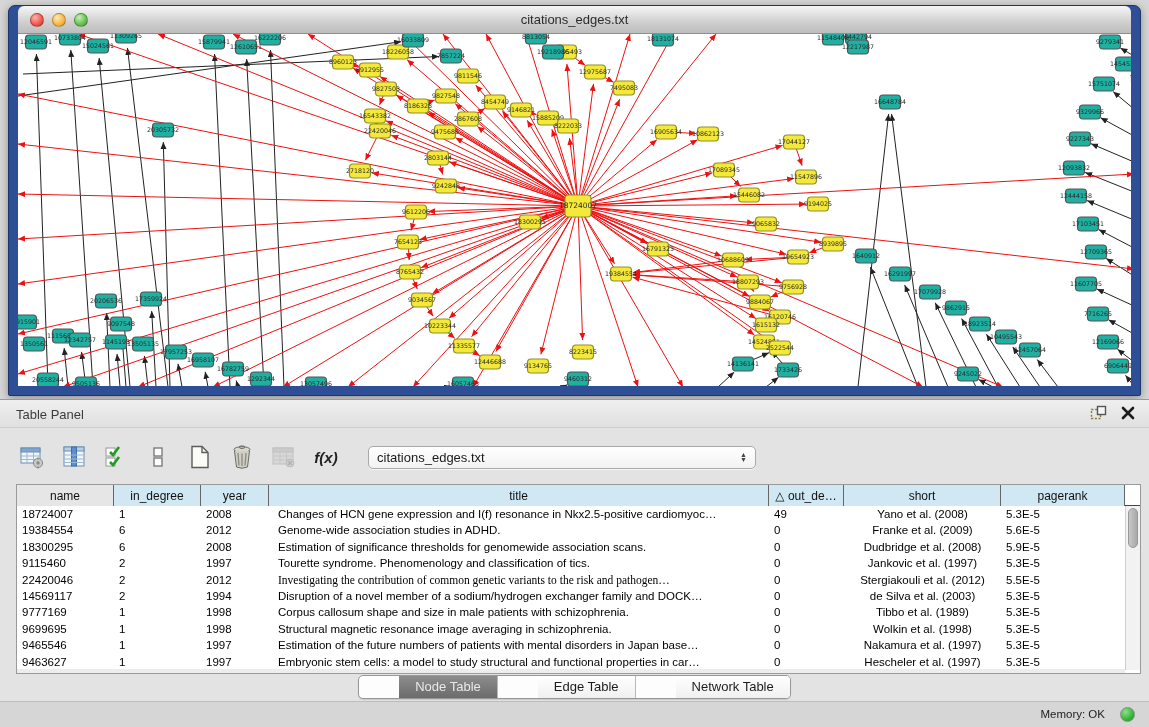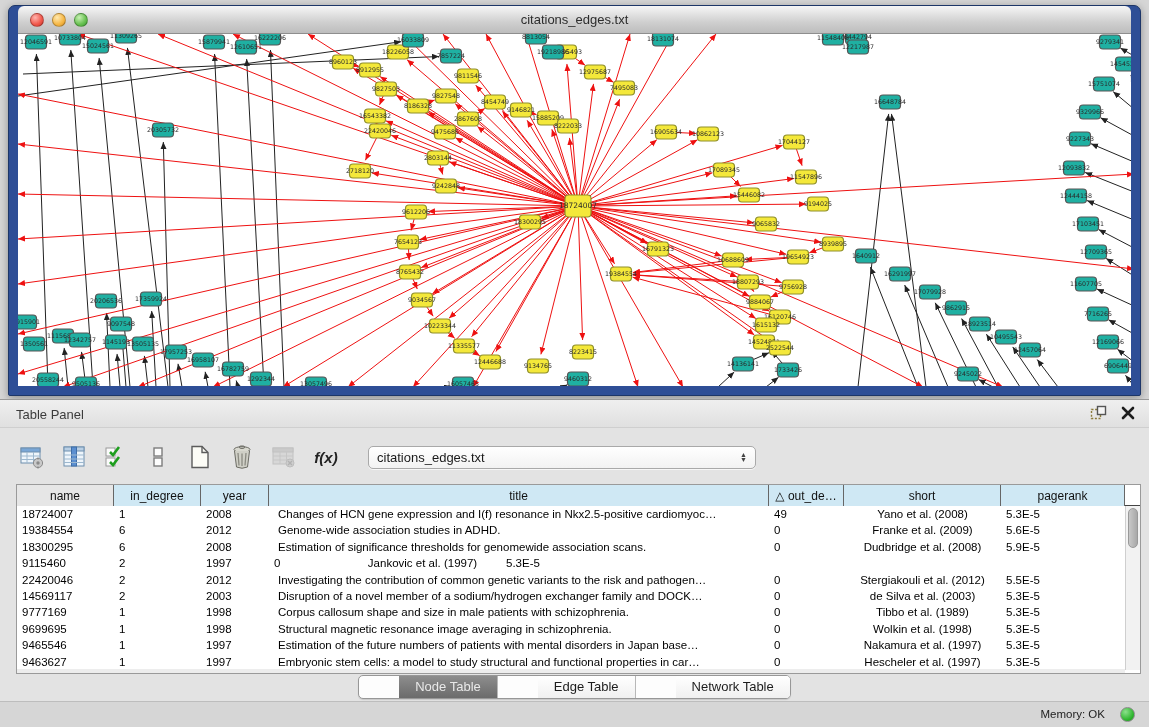--- a/index.html
+++ b/index.html
@@ -824,37 +824,38 @@
           <div class="td" style="width: 68px;">2008</div>
           <div class="td" style="width: 500px; padding-left: 9px;">Estimation of significance thresholds for genomewide association scans.</div>
           <div class="td" style="width: 75px;">0</div>
           <div class="td c" style="width: 157px;">Dudbridge et al. (2008)</div>
           <div class="td" style="width: 124px;">5.9E-5</div>
         </div>
         <div class="tr">
           <div class="td" style="width: 97px;">9115460</div>
           <div class="td" style="width: 87px;">2</div>
           <div class="td" style="width: 68px;">1997</div>
+          <div class="td" style="width: 500px; padding-left: 9px;">Tourette syndrome. Phenomenology and classification of tics.</div>
           <div class="td" style="width: 75px;">0</div>
           <div class="td c" style="width: 157px;">Jankovic et al. (1997)</div>
           <div class="td" style="width: 124px;">5.3E-5</div>
         </div>
         <div class="tr">
           <div class="td" style="width: 97px;">22420046</div>
           <div class="td" style="width: 87px;">2</div>
           <div class="td" style="width: 68px;">2012</div>
-          <div class="td" style="width: 500px; padding-left: 9px;">Investigating the contribution of common genetic variants to the risk and pathogen…</div>
+          <div class="td" style="width: 500px; padding-left: 9px; font-family: Liberation Serif, serif;">Investigating the contribution of common genetic variants to the risk and pathogen…</div>
           <div class="td" style="width: 75px;">0</div>
           <div class="td c" style="width: 157px;">Stergiakouli et al. (2012)</div>
           <div class="td" style="width: 124px;">5.5E-5</div>
         </div>
         <div class="tr">
           <div class="td" style="width: 97px;">14569117</div>
           <div class="td" style="width: 87px;">2</div>
-          <div class="td" style="width: 68px;">2003</div>
+          <div class="td" style="width: 68px;">1994</div>
           <div class="td" style="width: 500px; padding-left: 9px;">Disruption of a novel member of a sodium/hydrogen exchanger family and DOCK…</div>
           <div class="td" style="width: 75px;">0</div>
           <div class="td c" style="width: 157px;">de Silva et al. (2003)</div>
           <div class="td" style="width: 124px;">5.3E-5</div>
         </div>
         <div class="tr">
           <div class="td" style="width: 97px;">9777169</div>
           <div class="td" style="width: 87px;">1</div>
           <div class="td" style="width: 68px;">1998</div>
           <div class="td" style="width: 500px; padding-left: 9px;">Corpus callosum shape and size in male patients with schizophrenia.</div>

